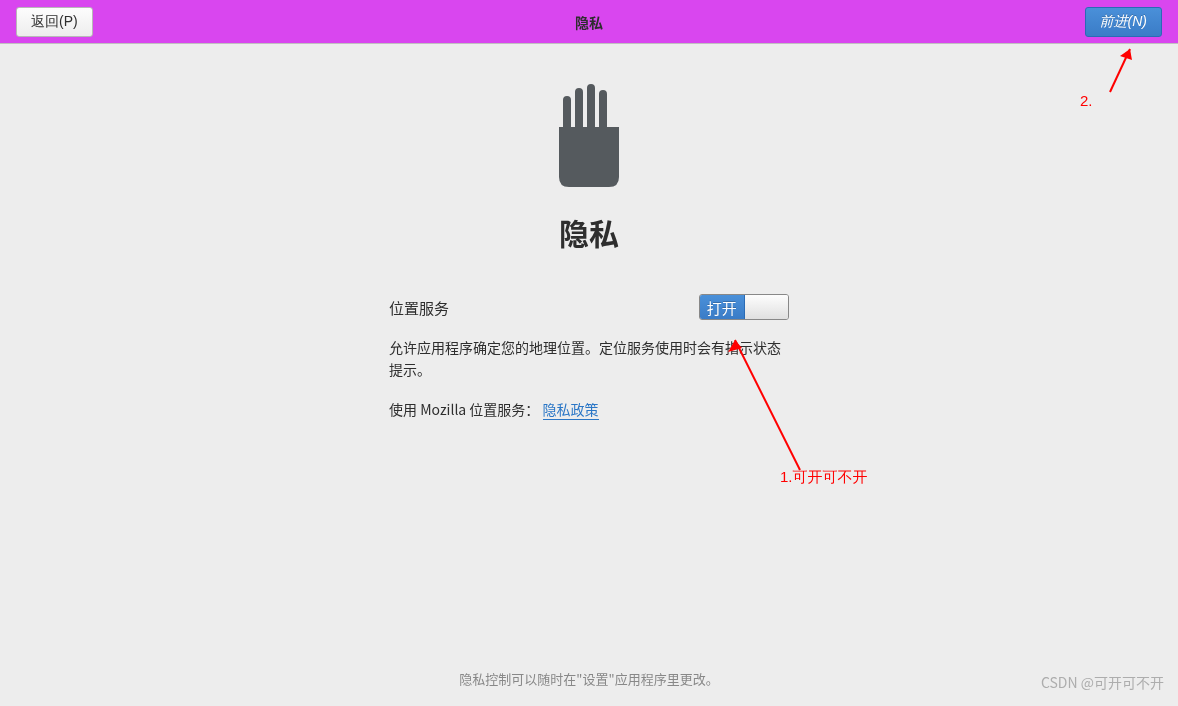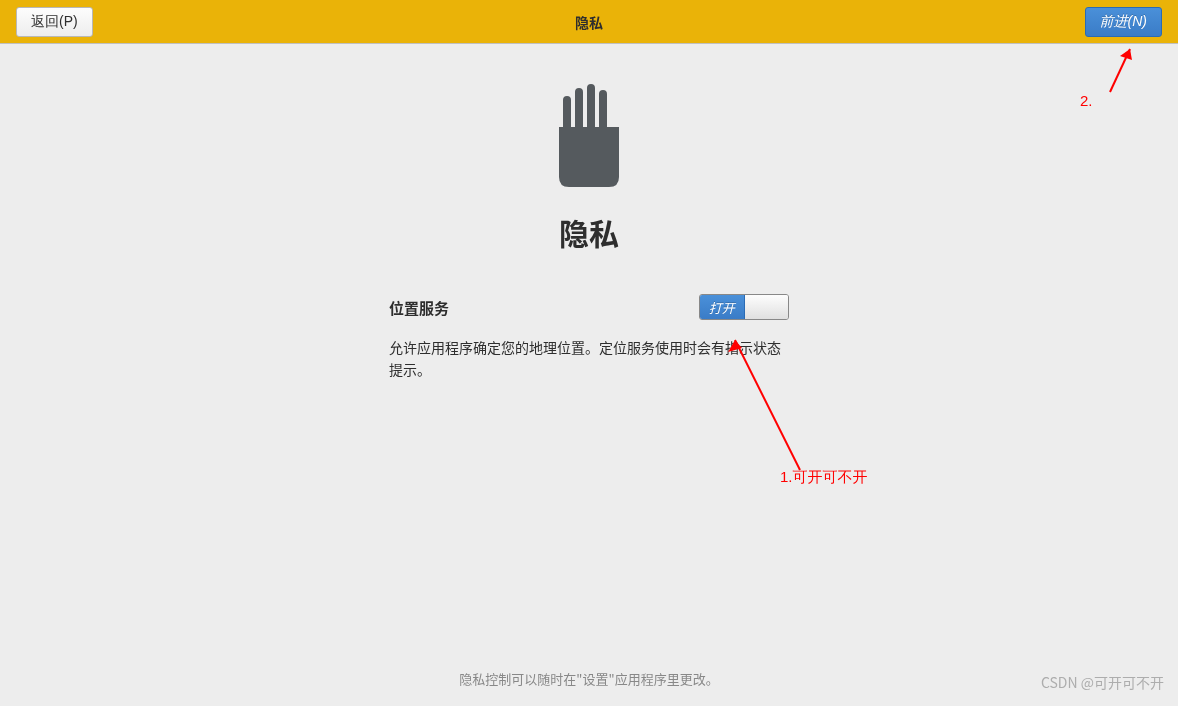--- a/index.html
+++ b/index.html
@@ -10,21 +10,21 @@
     body {
       font-family: "Noto Sans CJK SC", "Microsoft YaHei", sans-serif;
       background: #ededed;
       width: 1178px;
       height: 706px;
       overflow: hidden;
       position: relative;
     }
     .header-bar {
       height: 44px;
-      background: #eab308;
+      background: #d946ef;
       border-bottom: 1px solid #c0c0c0;
       display: flex;
       align-items: center;
       justify-content: space-between;
       padding: 0 16px;
       position: relative;
     }
     .header-title {
       position: absolute;
       left: 50%;
@@ -72,44 +72,43 @@
     .settings-block {
       width: 400px;
     }
     .setting-row {
       display: flex;
       justify-content: space-between;
       align-items: center;
       margin-bottom: 16px;
     }
     .setting-label {
-      font-weight: bold;
+      font-weight: normal;
       font-size: 15px;
       color: #2e2e2e;
     }
     .toggle-switch {
       display: flex;
       width: 90px;
       height: 26px;
       border: 1px solid #888;
       border-radius: 3px;
       overflow: hidden;
       cursor: pointer;
     }
     .toggle-on {
       flex: 1;
       background: linear-gradient(#4a90d9, #3a7cc7);
       color: #fff;
       display: flex;
       align-items: center;
       justify-content: center;
-      font-size: 13px;
+      font-size: 15px;
       text-shadow: 0 -1px 0 rgba(0,0,0,0.2);
       border-right: 1px solid #2a6bb5;
-      font-style: italic;
     }
     .toggle-handle {
       flex: 1;
       background: linear-gradient(#fdfdfd, #e0e0e0);
     }
     .description-text {
       font-size: 14px;
       color: #2e2e2e;
       line-height: 1.6;
       margin-bottom: 18px;
@@ -178,20 +177,24 @@
 
   <div class="settings-block">
     <div class="setting-row">
       <span class="setting-label">位置服务</span>
       <div class="toggle-switch">
         <div class="toggle-on">打开</div>
         <div class="toggle-handle"></div>
       </div>
     </div>
     <p class="description-text">允许应用程序确定您的地理位置。定位服务使用时会有指示状态提示。</p>
+    <p class="policy-line">
+      <span>使用 Mozilla 位置服务：</span>
+      <a class="policy-link">隐私政策</a>
+    </p>
   </div>
 </div>
 
 <div class="footer-text">隐私控制可以随时在"设置"应用程序里更改。</div>
 
 <svg class="arrow" style="left:720px; top:330px;" width="100" height="150">
   <line x1="80" y1="140" x2="15" y2="10" stroke="#ff0000" stroke-width="2"></line>
   <polygon points="15,10 8,22 22,18" fill="#ff0000"></polygon>
 </svg>
 <div class="annotation annotation-1">1.可开可不开</div>

